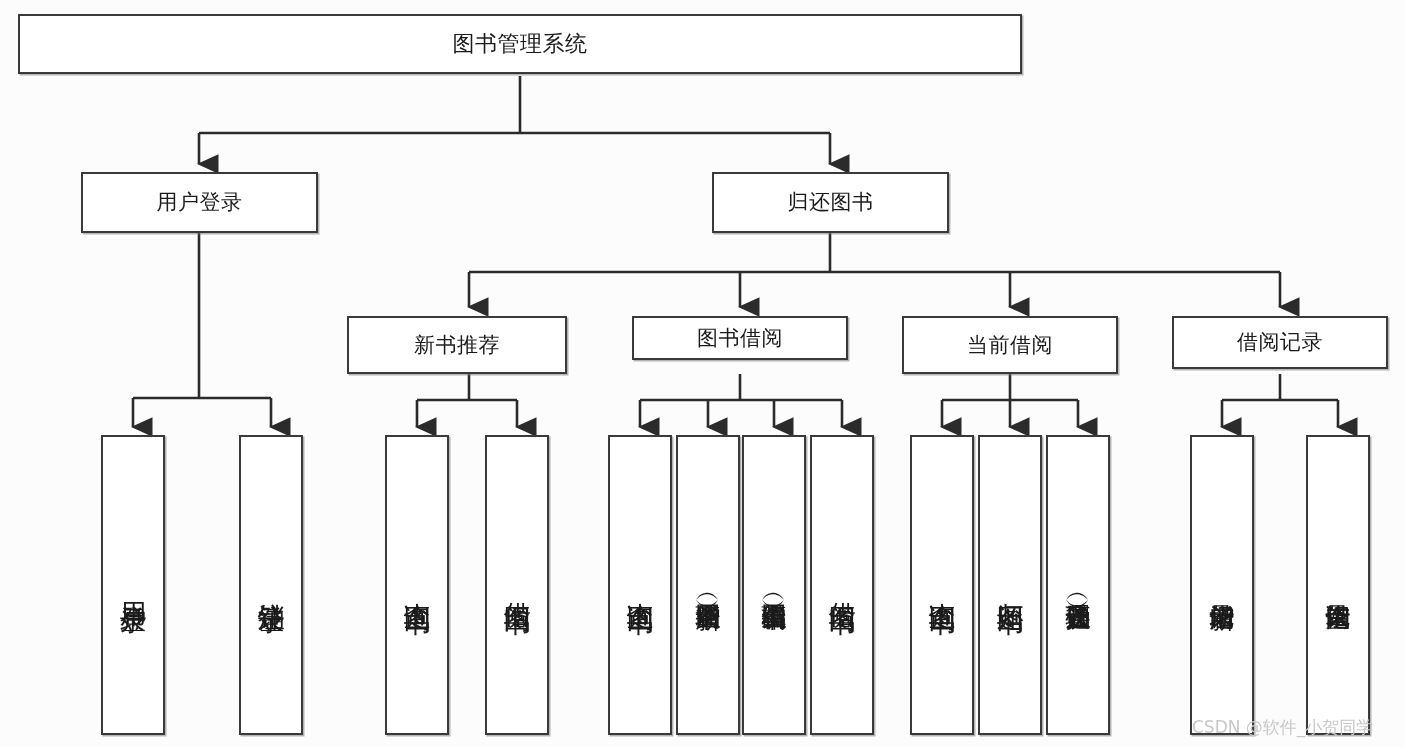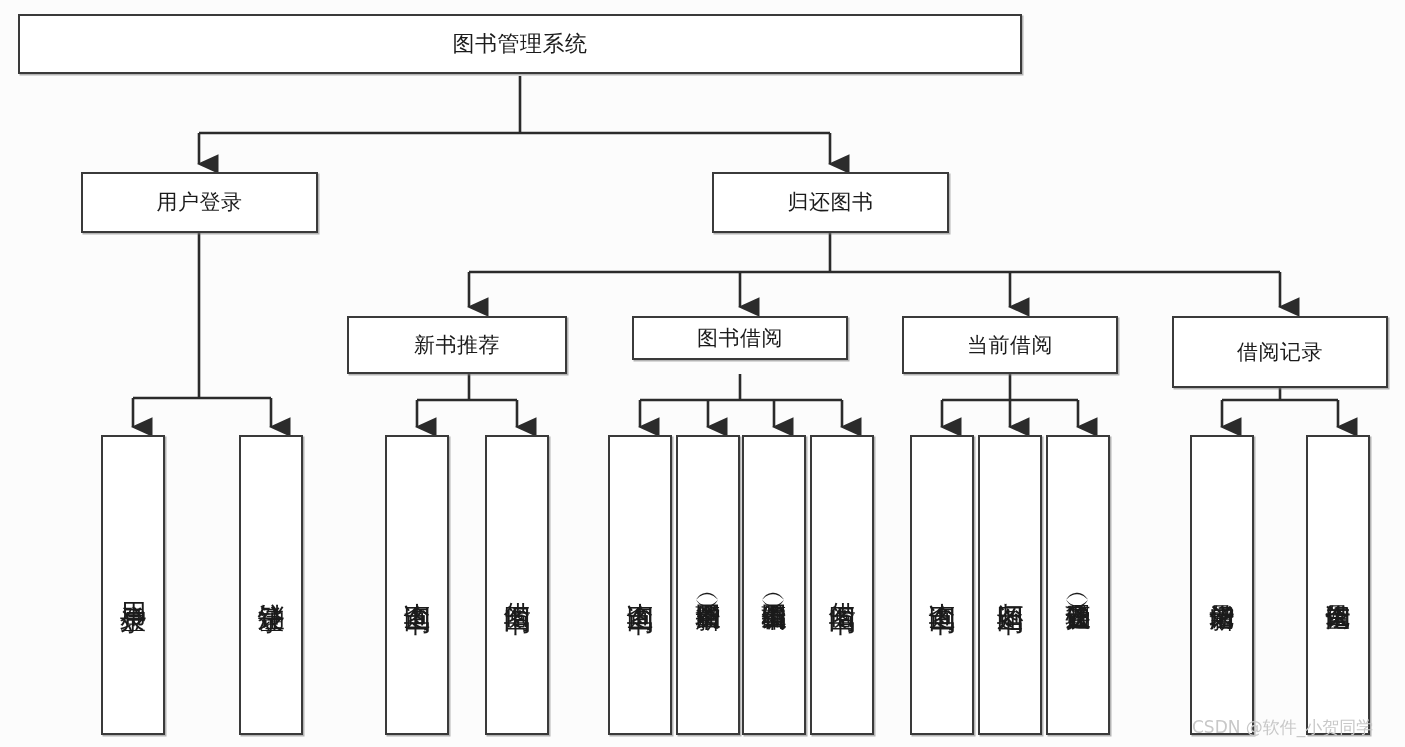--- a/index.html
+++ b/index.html
@@ -147,21 +147,21 @@
 
   <div class="node h" style="left:347px; top:316px; width:220px; height:58px;">
     <span class="lbl">新书推荐</span>
   </div>
   <div class="node h" style="left:632px; top:316px; width:216px; height:44px;">
     <span class="lbl">图书借阅</span>
   </div>
   <div class="node h" style="left:902px; top:316px; width:216px; height:58px;">
     <span class="lbl">当前借阅</span>
   </div>
-  <div class="node h" style="left:1172px; top:316px; width:216px; height:72px;">
+  <div class="node h" style="left:1172px; top:316px; width:216px; height:53px;">
     <span class="lbl">借阅记录</span>
   </div>
 
   <div class="node v" style="left:101px; top:435px; width:64px; height:300px;">
     <span class="lbl">用户登录</span>
   </div>
   <div class="node v" style="left:239px; top:435px; width:64px; height:300px;">
     <span class="lbl">注销登录</span>
   </div>
 

